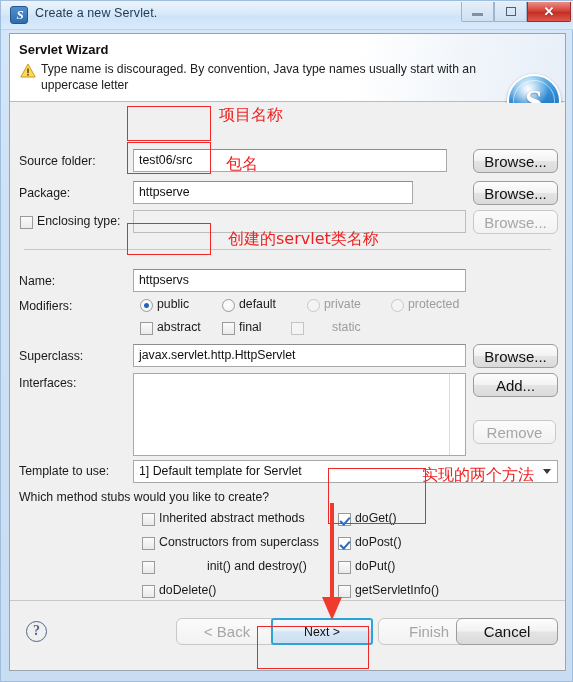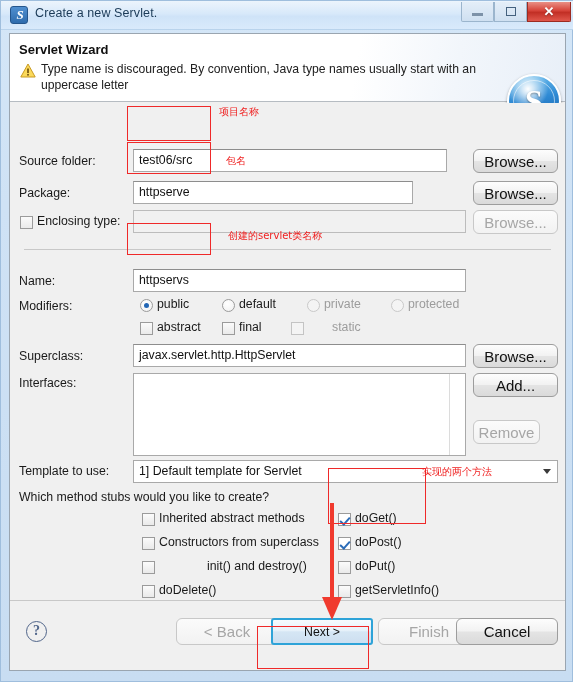--- a/index.html
+++ b/index.html
@@ -241,21 +241,21 @@
 
   
   .anno-box {
     position: absolute;
     border: 1.6px solid #ef2929;
     pointer-events: none;
   }
   .anno-text {
     position: absolute;
     color: #ef2020;
-    font-size: 10px;
+    font-size: 16px;
     font-family: "DejaVu Sans", sans-serif;
     white-space: nowrap;
   }
   #anno-arrow { position: absolute; left: 320px; top: 502px; width: 22px; height: 118px; }
 </style>
 </head>
 <body>
 
 <div id="window">
 
@@ -337,21 +337,21 @@
 
       <div class="lbl" style="left:9px;  top:246px;">Superclass:</div>
       <div class="field" style="left:123px; top:241px; width:333px; height:23px;">javax.servlet.http.HttpServlet</div>
       <div class="btn" style="left:463px; top:241px; width:85px; height:24px;">Browse...</div>
 
       <div class="lbl" style="left:9px;  top:273px;">Interfaces:</div>
       <div id="iface-list" style="left:123px; top:270px; width:333px; height:83px;">
         <div class="vscroll"></div>
       </div>
       <div class="btn" style="left:463px; top:270px; width:85px; height:24px;">Add...</div>
-      <div class="btn disabled" style="left:463px; top:317px; width:67px; height:24px;">Remove</div>
+      <div class="btn disabled" style="left:463px; top:317px; width:83px; height:24px;">Remove</div>
 
       <div class="lbl" style="left:9px;  top:361px;">Template to use:</div>
       <div id="tmpl-combo" style="left:123px; top:357px; width:425px; height:23px;">
         <span>1] Default template for Servlet</span>
         <span class="arrow"></span>
       </div>
 
       <div class="lbl" style="left:9px; top:387px;">Which method stubs would you like to create?</div>
 
       <div class="cb" style="left:132px; top:410px;"></div>

